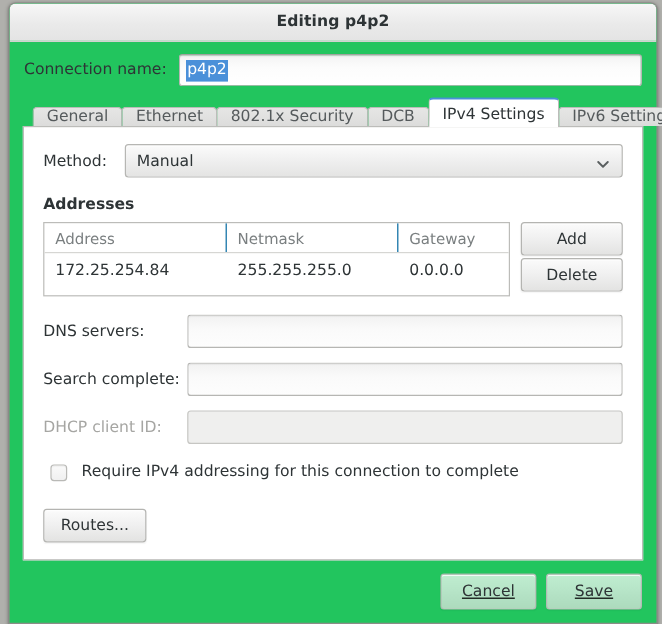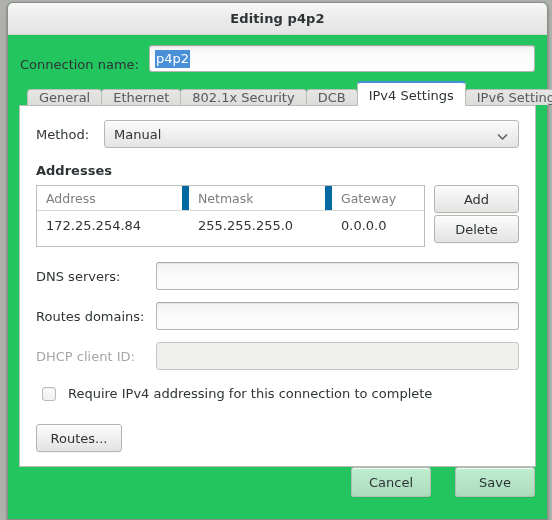--- a/index.html
+++ b/index.html
@@ -59,21 +59,21 @@
     font-size: 13px;
     font-weight: bold;
     color: #2e3436;
     letter-spacing: 0.1px;
   }
 
   
   .connrow {
     flex: 0 0 auto;
     display: flex;
-    align-items: flex-end;
+    align-items: center;
     padding: 10px 12px 8px 12px;
   }
   .connrow-label {
     font-size: 13px;
     color: #2e3436;
     margin-right: 10px;
     white-space: nowrap;
   }
   .connrow-field {
     flex: 1;
@@ -204,21 +204,21 @@
     display: flex;
     height: 25px;
     border-bottom: 1px solid #d6d6d3;
   }
   .addr-head > div {
     font-size: 12.5px;
     color: #7a7f80;
     display: flex;
     align-items: center;
     padding-left: 9px;
-    border-right: 7px solid #0369a1;
+    border-right: 1px solid #0369a1;
   }
   .addr-head > div:last-child { border-right: none; }
   .addr-row { display: flex; height: 28px; }
   .addr-row > div {
     font-size: 13px;
     color: #2e3436;
     display: flex;
     align-items: center;
     padding-left: 9px;
   }
@@ -308,25 +308,26 @@
     display: flex;
     justify-content: flex-start;
     padding-bottom: 4px;
   }
   .btn-routes { width: 86px; }
 
   
   .footer {
     flex: 0 0 52px;
     display: flex;
-    align-items: flex-start;
+    align-items: center;
     justify-content: flex-end;
-    gap: 24px;
+    gap: 8px;
     padding: 0 12px;
     background: transparent;
+    text-decoration: underline;
   }
   .btn-footer {
     width: 80px;
     height: 30px;
     background: linear-gradient(to bottom, rgba(252,252,252,0.72) 0%, rgba(240,240,240,0.72) 48%, rgba(227,227,226,0.72) 100%);
     border: 1px solid rgba(180,180,177,0.85);
   }
 </style>
 </head>
 <body>
@@ -405,21 +406,21 @@
             <div class="btn">Delete</div>
           </div>
         </div>
 
         <div class="field-row">
           <span class="field-label">DNS servers:</span>
           <div class="field-input"></div>
         </div>
 
         <div class="field-row">
-          <span class="field-label">Routes domains:</span>
+          <span class="field-label">Search complete:</span>
           <div class="field-input"></div>
         </div>
 
         <div class="field-row">
           <span class="field-label disabled">DHCP client ID:</span>
           <div class="field-input disabled"></div>
         </div>
 
         <div class="check-row">
           <div class="checkbox"></div>

